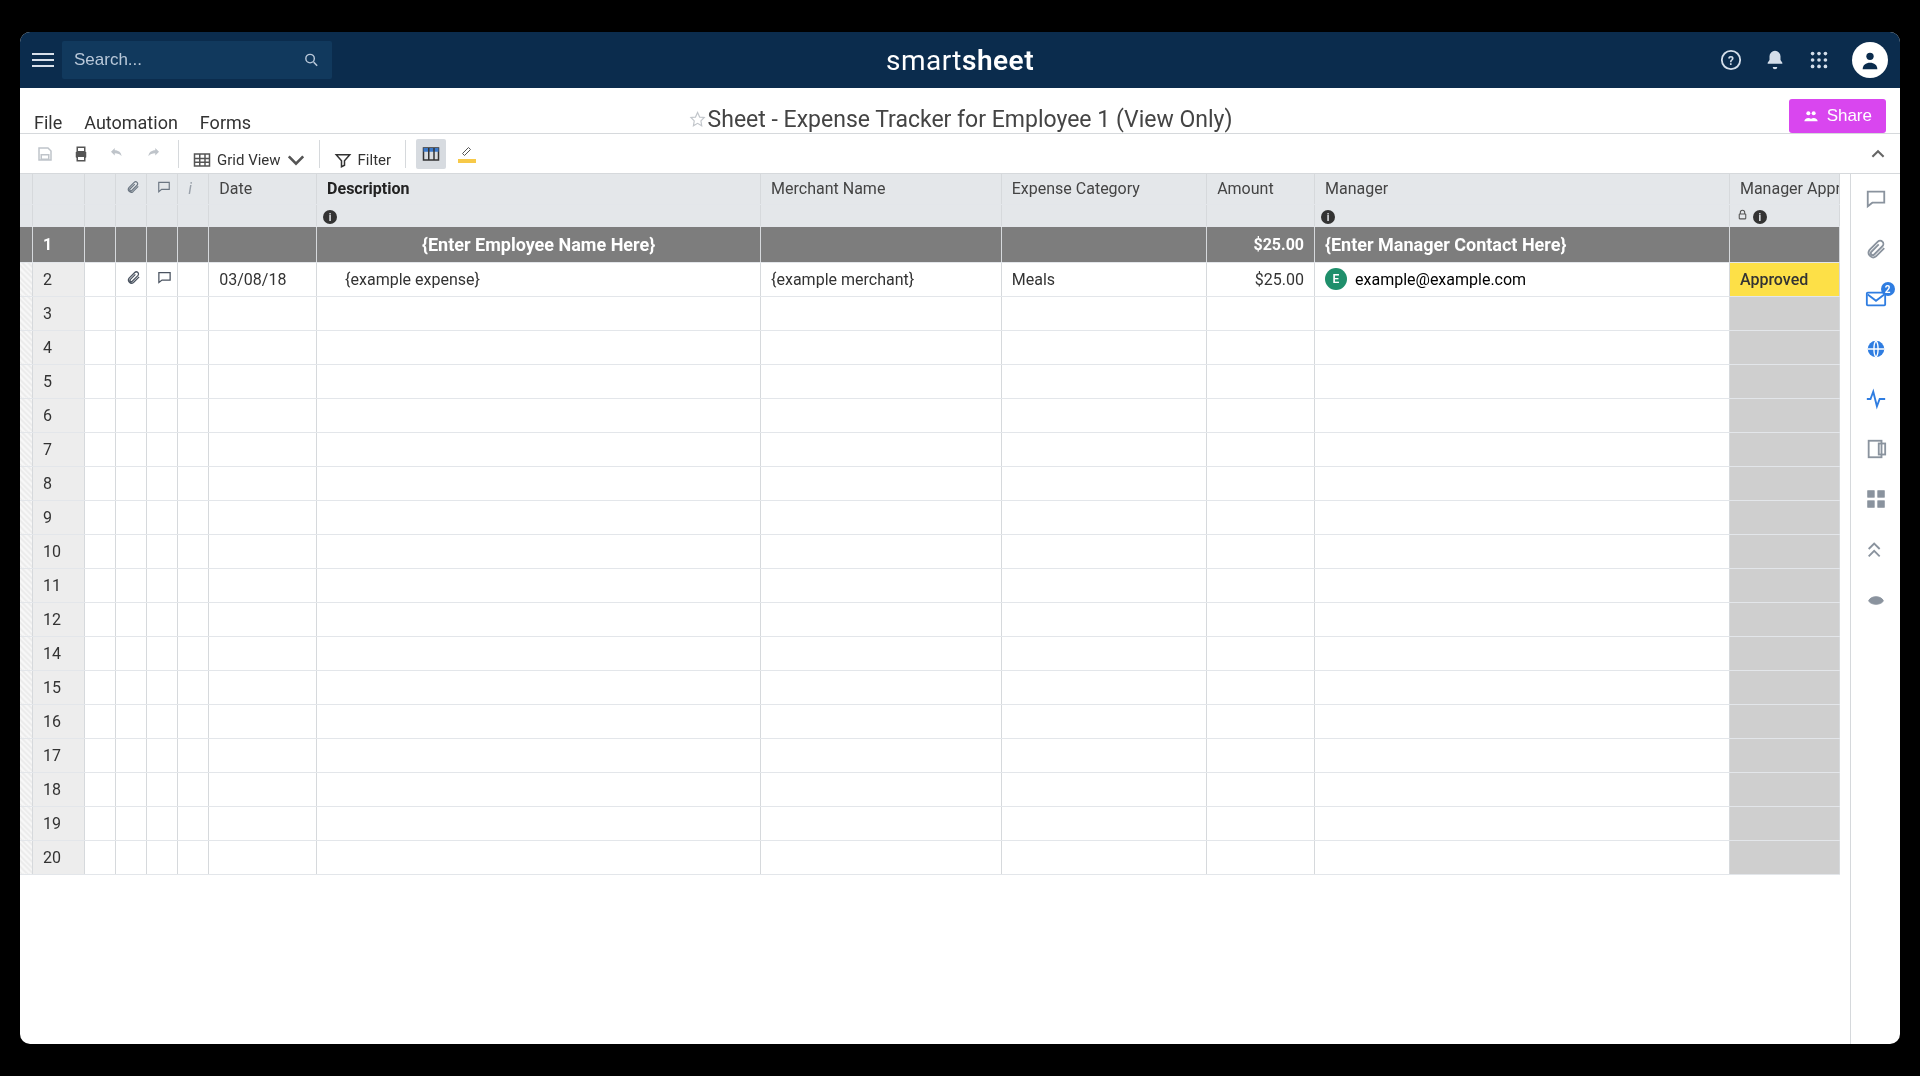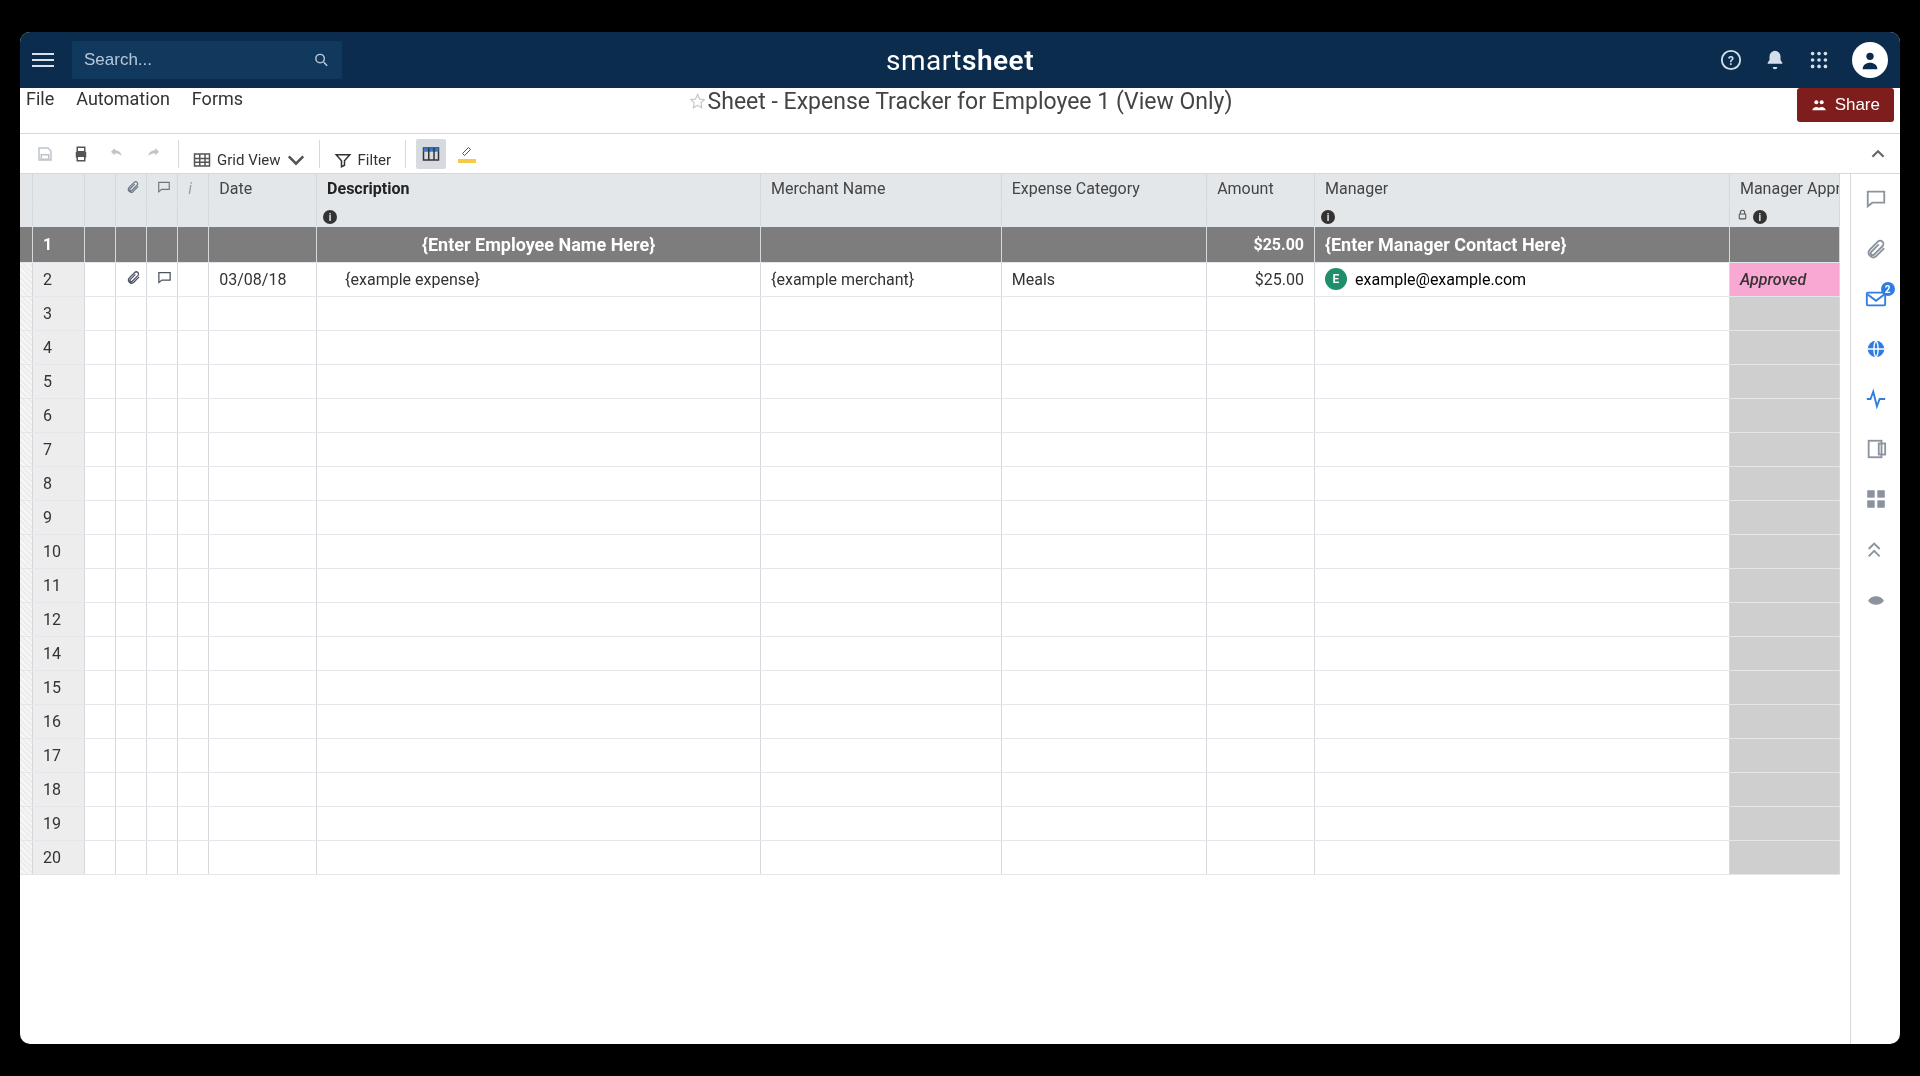--- a/index.html
+++ b/index.html
@@ -23,21 +23,20 @@
     flex-direction: column;
     position: relative;
   }
   
   .topbar {
     background: #0b2c4d;
     height: 56px;
     display: flex;
     align-items: center;
     padding: 0 12px;
-    gap: 10px;
     color: #fff;
   }
   .hamburger { width: 30px; height: 30px; display: flex; flex-direction: column; justify-content: center; gap: 4px; cursor: pointer; }
   .hamburger span { display:block; height: 2px; background: #d8e0ea; width: 22px; }
   .search-wrap {
     background: #11395d;
     width: 270px;
     height: 38px;
     border-radius: 2px;
     display: flex;
@@ -76,40 +75,40 @@
     width: 36px; height: 36px; border-radius: 50%; background: #fff;
     display: flex; align-items: center; justify-content: center;
   }
   .avatar-circle svg { width: 22px; height: 22px; fill: #0b2c4d; }
 
   
   .menubar {
     height: 46px;
     border-bottom: 1px solid #d6d9dc;
     display: flex;
-    align-items: flex-start;
-    padding: 0 6px;
+    align-items: flex-end;
+    padding: 0 14px;
     gap: 22px;
     position: relative;
   }
   .menubar .menu-item { color: #333; font-size: 18px; cursor: pointer; }
   .sheet-title-wrap {
     position: absolute;
     left: 50%;
     transform: translateX(-50%);
     display: flex;
     align-items: center;
     color: #444;
     font-size: 23px;
     white-space: nowrap;
   }
   .star-icon { width: 20px; height: 20px; fill: none; stroke: #c2c6cb; stroke-width: 1.4; }
   .share-btn {
     margin-left: auto;
-    background: #7f1d1d;
+    background: #d946ef;
     color: #fff;
     border: none;
     border-radius: 3px;
     padding: 7px 14px;
     font-size: 17px;
     display: flex;
     align-items: center;
     gap: 8px;
     cursor: pointer;
   }
@@ -200,21 +199,21 @@
     height: 36px;
   }
   tr.summary td.desc { text-align:center; font-size:18px; }
   tr.summary td.amount { text-align:right; }
   tr.summary td.mgr { text-align:left; font-size:18px; }
 
   tr.data td.amount { text-align:right; }
   .contact-chip { display:flex; align-items:center; gap:8px; }
   .contact-chip .avatar { width:22px;height:22px;border-radius:50%;background:#1f8f6b;color:#fff;font-size:12px;font-weight:600;display:flex;align-items:center;justify-content:center;}
   .contact-chip .email { color:#000000;}
-  .approved { background:#f9a8d4; color:#fff; text-align:center; font-weight:500;font-style:italic; }
+  .approved { background:#fde047; color:#fff; text-align:center; font-weight:500; }
 
   
   .edge-cell { width:12px; background: repeating-linear-gradient(45deg,#ececec,#ececec 2px,#f7f7f7 2px,#f7f7f7 4px); padding:0; }
 
   .grey-cell { background:#cfcfcf; }
 
   
   col.c-row { width:50px; }
   col.c-flag { width:30px; }
   col.c-date { width:104px; }

